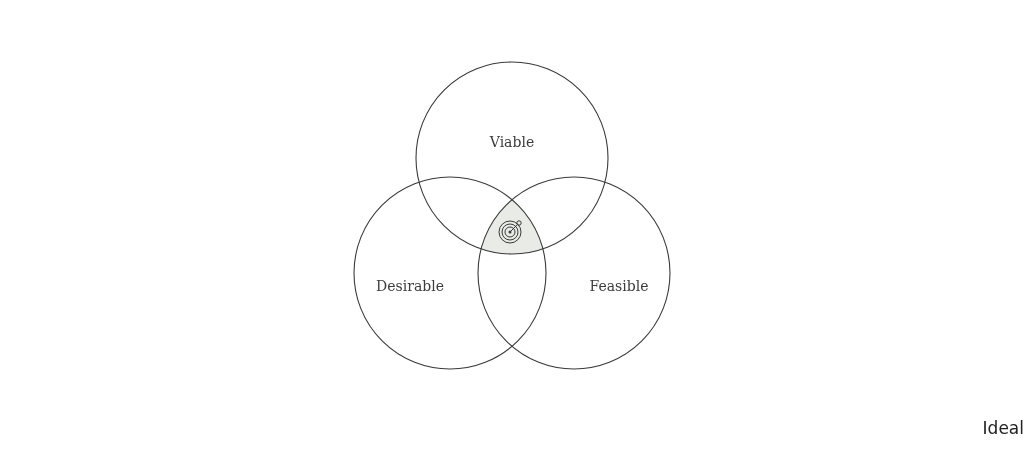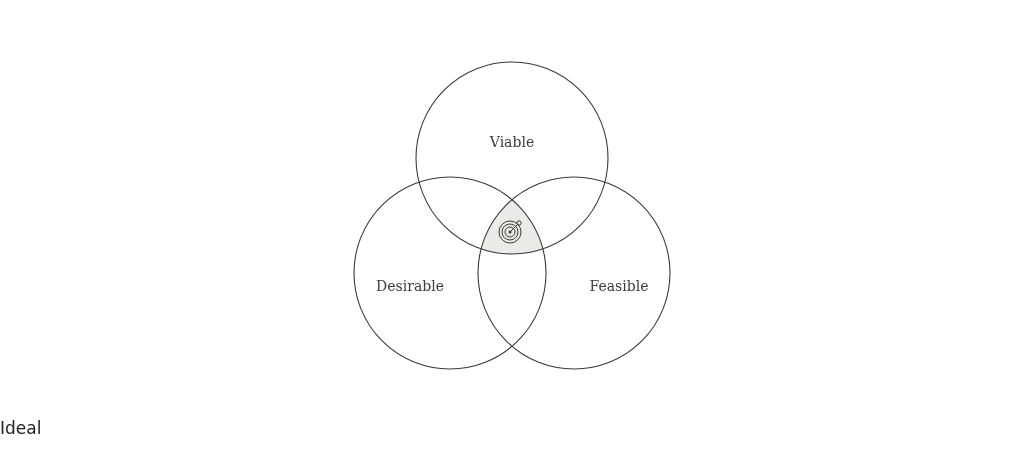--- a/index.html
+++ b/index.html
@@ -3,21 +3,21 @@
   <meta charset="utf-8">
   <style>
     html, body { margin: 0; padding: 0; background: #ffffff; }
     body { width: 1024px; height: 450px; position: relative; overflow: hidden; }
     #venn { position: absolute; left: 0; top: 0; }
     .circle { fill: none; stroke: #3a3a3a; stroke-width: 1.1; }
     .overlap { fill: #e9ece6; stroke: none; }
     .label { font-family: "DejaVu Serif", serif; font-size: 14px; fill: #3c3c3c; }
     .caption {
       position: absolute; left: 0; width: 1024px; top: 418px;
-      text-align: left; font-family: "DejaVu Sans", sans-serif;
+      text-align: right; font-family: "DejaVu Sans", sans-serif;
       font-size: 17px; color: #222222;
     }
     .icon-stroke { fill: none; stroke: #3a3a3a; stroke-width: 1; }
   </style>
 </head>
 <body>
 
 <svg id="venn" width="1024" height="450" viewBox="0 0 1024 450">
   <defs>
     <clipPath id="clipV">

